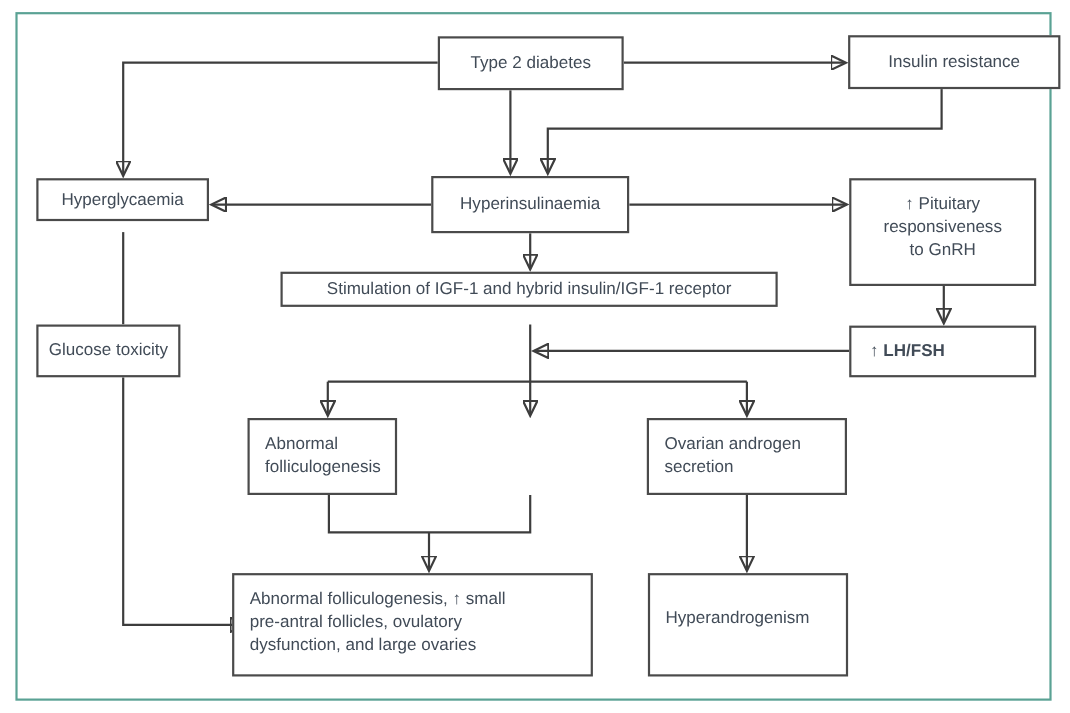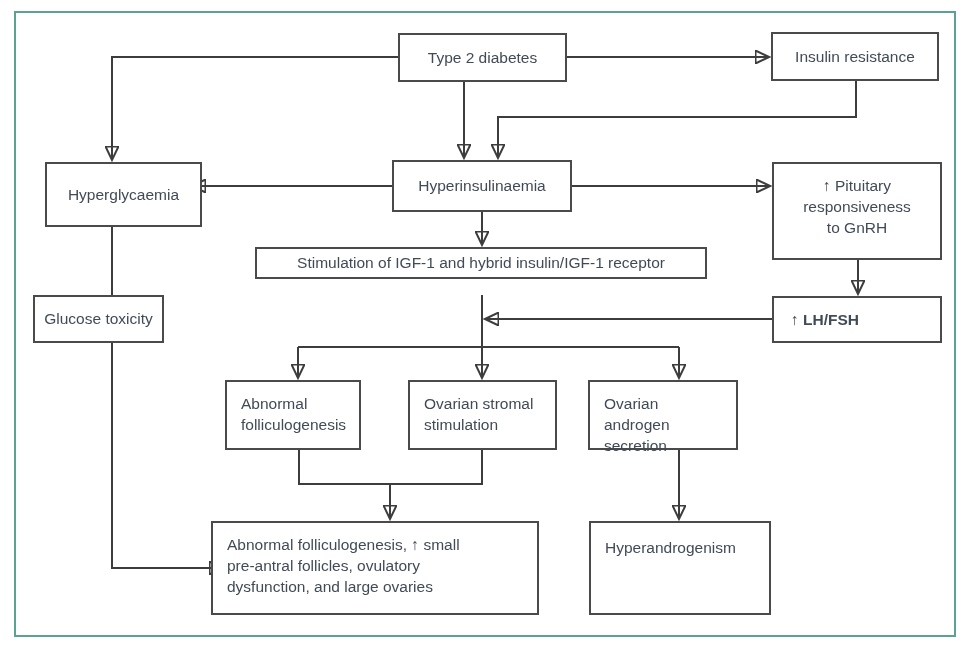--- a/index.html
+++ b/index.html
@@ -84,44 +84,42 @@
 
     <path d="M299,450 V484 H482 V450"></path>
 
     <path d="M390,484 V518" marker-end="url(#arrow)"></path>
 
     <path d="M679,450 V518" marker-end="url(#arrow)"></path>
   </svg>
 
   <div class="node c" style="left:398px; top:33px; width:169px; height:49px;">Type 2 diabetes</div>
 
-  <div class="node c" style="left:771px; top:32px; width:168px; height:49px;">Insulin resistance</div>
+  <div class="node c" style="left:771px; top:32px; width:193px; height:49px;">Insulin resistance</div>
 
-  <div class="node c" style="left:45px; top:162px; width:157px; height:65px;">Hyperglycaemia</div>
+  <div class="node c" style="left:33px; top:162px; width:157px; height:39px;">Hyperglycaemia</div>
 
   <div class="node c" style="left:392px; top:160px; width:180px; height:52px;">Hyperinsulinaemia</div>
 
   <div class="node tl" style="left:772px; top:162px; width:170px; height:98px;text-align:center;">↑ Pituitary
 responsiveness
 to GnRH</div>
 
   <div class="node c" style="left:255px; top:247px; width:452px; height:32px;">Stimulation of IGF-1 and hybrid insulin/IGF-1 receptor</div>
 
   <div class="node c" style="left:33px; top:295px; width:131px; height:48px;">Glucose toxicity</div>
 
   <div class="node ml" style="left:772px; top:296px; width:170px; height:47px;font-weight:bold;">↑ LH/FSH</div>
 
   <div class="node tl" style="left:225px; top:380px; width:136px; height:70px;">Abnormal
 folliculogenesis</div>
 
-  <div class="node tl" style="left:408px; top:380px; width:149px; height:70px;">Ovarian stromal
-stimulation</div>
 
-  <div class="node tl" style="left:588px; top:380px; width:150px; height:70px;">Ovarian androgen
+  <div class="node tl" style="left:588px; top:380px; width:182px; height:70px;">Ovarian androgen
 secretion</div>
 
   <div class="node tl" style="left:211px; top:521px; width:328px; height:94px;">Abnormal folliculogenesis, ↑ small
 pre-antral follicles, ovulatory
 dysfunction, and large ovaries</div>
 
-  <div class="node tl" style="left:589px; top:521px; width:182px; height:94px; padding-top:14px;">Hyperandrogenism</div>
+  <div class="node tl" style="left:589px; top:521px; width:182px; height:94px; padding-top:28px;">Hyperandrogenism</div>
 
 </div>
 
 </body></html>

